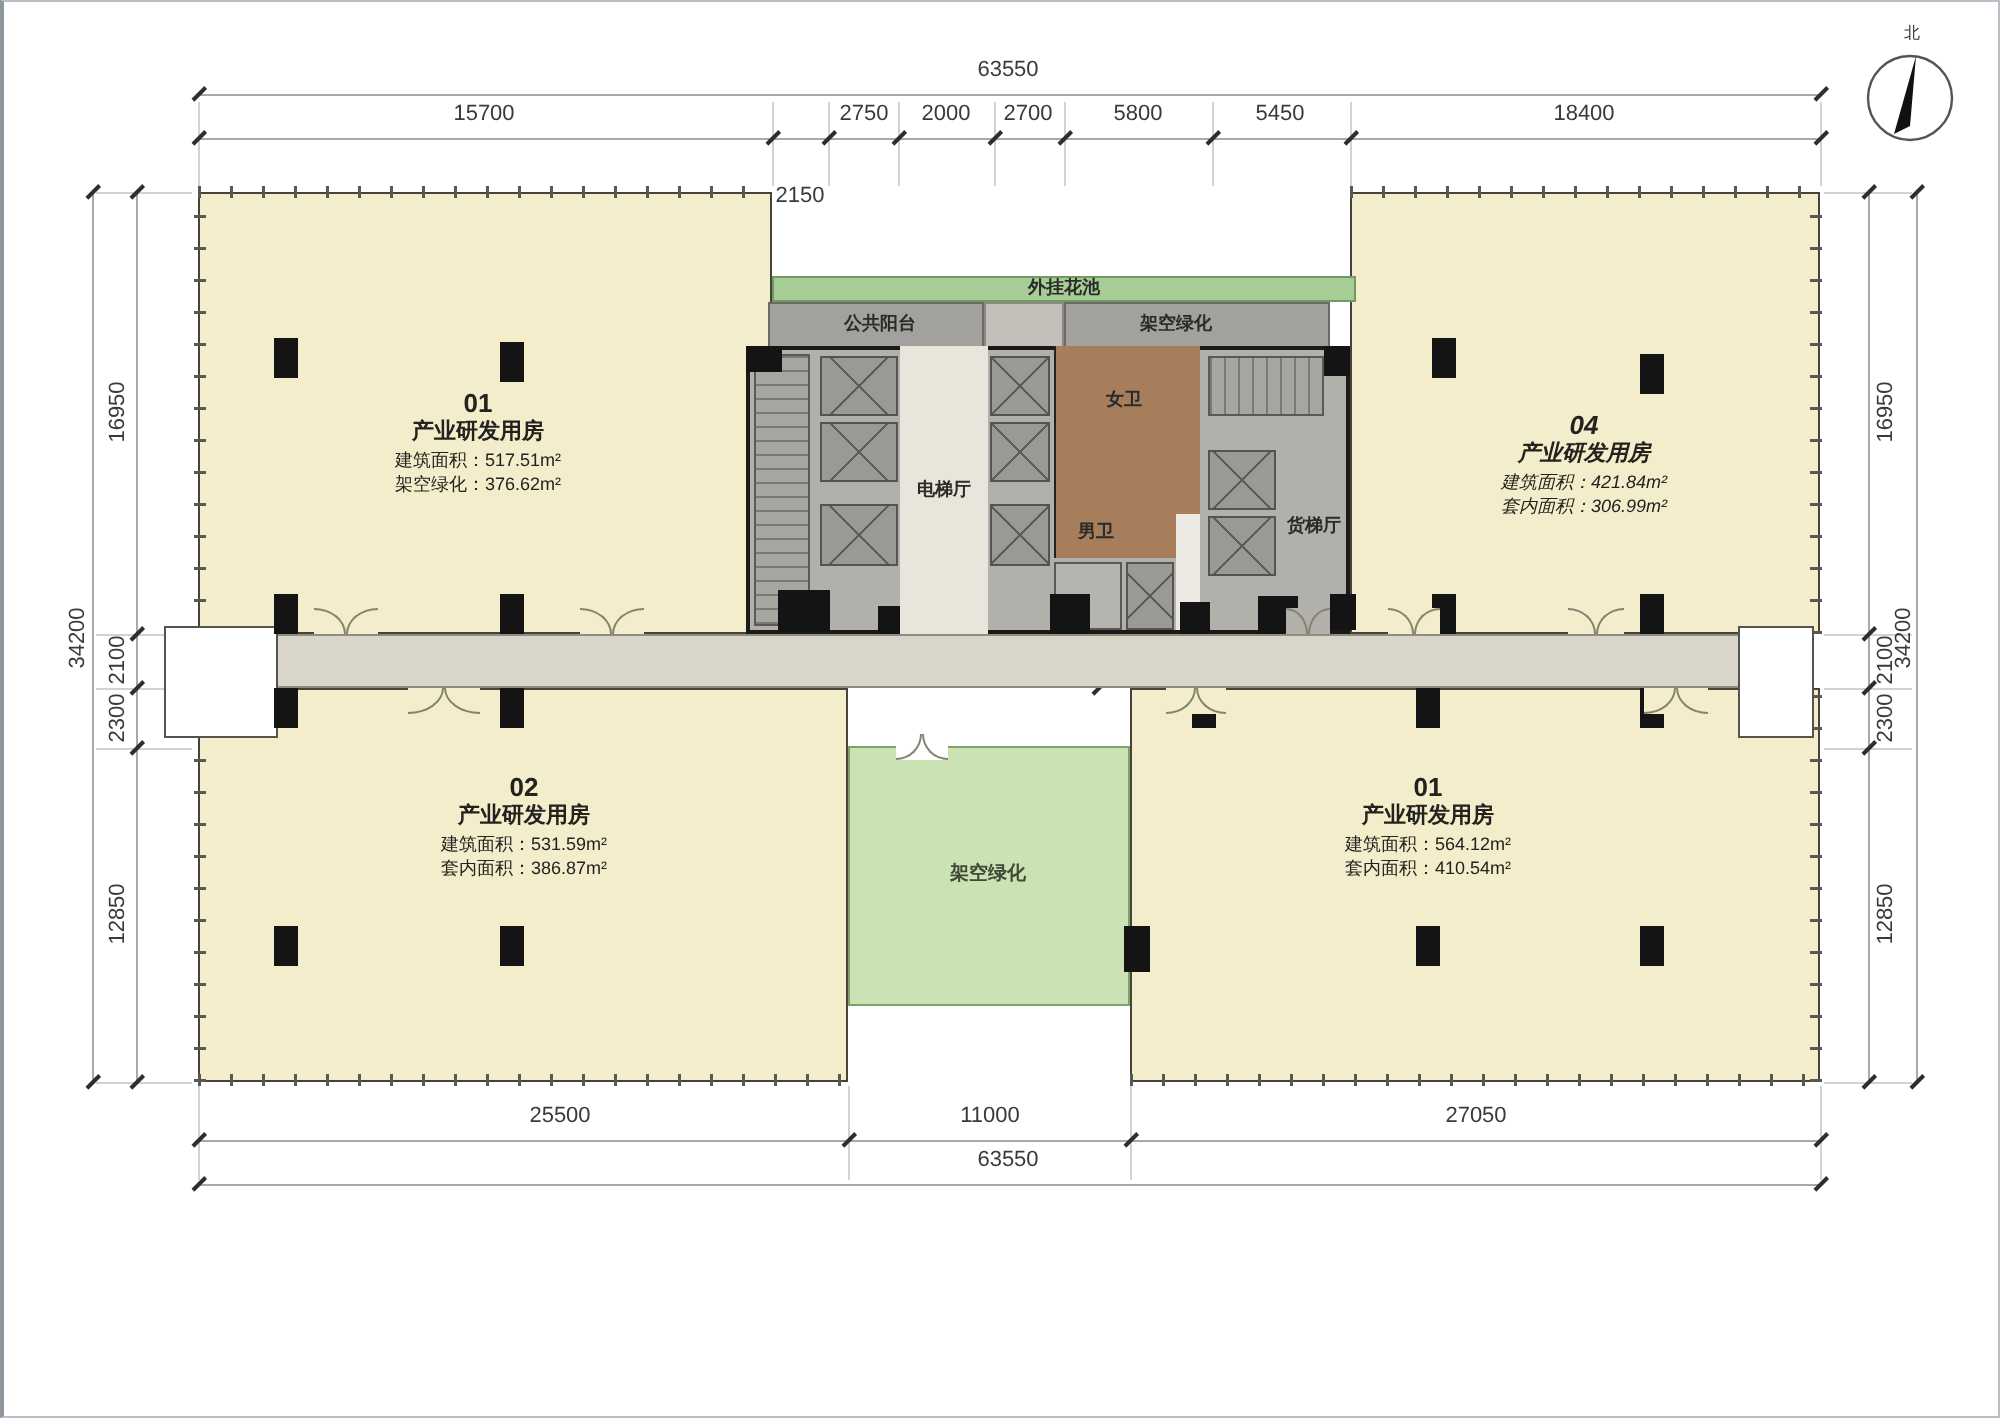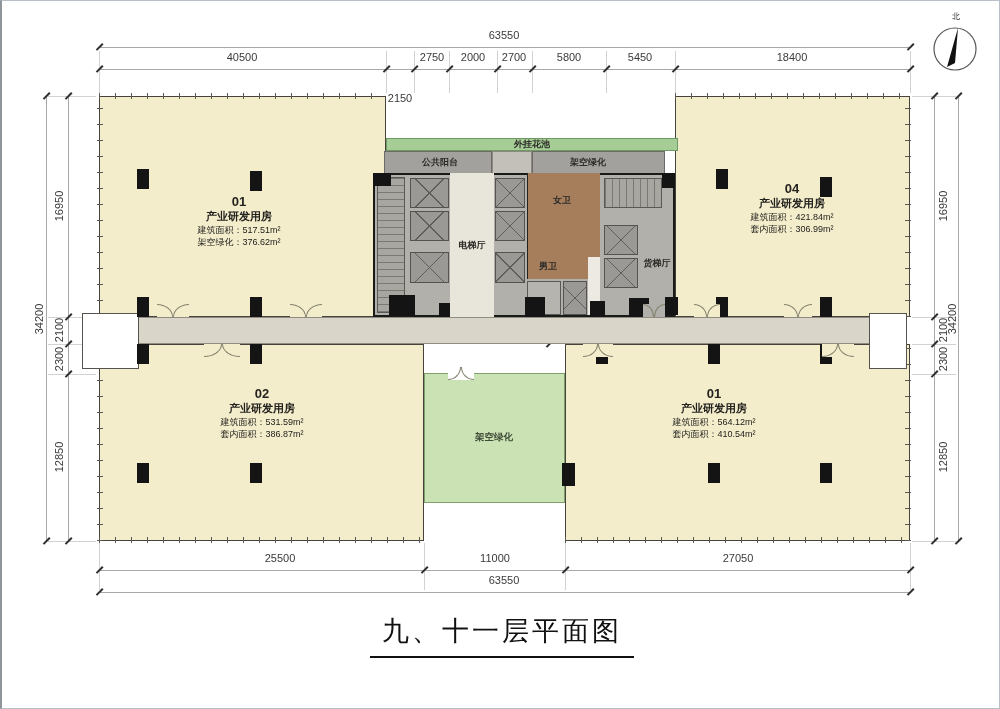--- a/index.html
+++ b/index.html
@@ -155,21 +155,21 @@
       <div class="tick" style="left: 490px; top: 330px;"></div>
       <div class="tick" style="left: 569px; top: 330px;"></div>
       <div class="tick" style="left: 603px; top: 330px;"></div>
     </div>
   <div class="abs ticks">
       <div class="tick" style="left: 543px; top: 315px;"></div>
       <div class="tick" style="left: 543px; top: 342px;"></div>
     </div>
 
   <span class="dimh" style="left:502px;top:28px;">63550</span>
-  <span class="dimh" style="left:240px;top:50px;">40500</span>
+  <span class="dimh" style="left:240px;top:50px;">15700</span>
   <span class="dimh" style="left:398px;top:50px;margin-top:41px;">2150</span>
   <span class="dimh" style="left:430px;top:50px;">2750</span>
   <span class="dimh" style="left:471px;top:50px;">2000</span>
   <span class="dimh" style="left:512px;top:50px;">2700</span>
   <span class="dimh" style="left:567px;top:50px;">5800</span>
   <span class="dimh" style="left:638px;top:50px;">5450</span>
   <span class="dimh" style="left:790px;top:50px;">18400</span>
 
   <span class="dimv" style="left:37px;top:318px;">34200</span>
   <span class="dimv" style="left:57px;top:205px;">16950</span>
@@ -313,21 +313,21 @@
       <div class="leaf l"></div>
       <div class="leaf r"></div>
     </div>
 
   <div class="roomlbl" style="left:237px;top:193px;">
     <div class="rn">01</div>
     <div class="rt">产业研发用房</div>
     <div class="ra">建筑面积：517.51m²</div>
     <div class="ra">架空绿化：376.62m²</div>
   </div>
-  <div class="roomlbl" style="left:790px;top:180px;">
+  <div class="roomlbl" style="left:790px;top:204px;font-style:italic;">
     <div class="rn">04</div>
     <div class="rt">产业研发用房</div>
     <div class="ra">建筑面积：421.84m²</div>
     <div class="ra">套内面积：306.99m²</div>
   </div>
   <div class="roomlbl" style="left:260px;top:385px;">
     <div class="rn">02</div>
     <div class="rt">产业研发用房</div>
     <div class="ra">建筑面积：531.59m²</div>
     <div class="ra">套内面积：386.87m²</div>
@@ -340,15 +340,14 @@
   </div>
 
   <span class="north" style="left:954px;top:10px;">北</span>
   <div class="compass" style="left:928px;top:22px;width:50px;height:50px;">
     <svg width="50" height="50" viewBox="0 0 50 50">
       <circle cx="25" cy="26" r="21" fill="none" stroke="#555" stroke-width="1.2"></circle>
       <polygon points="28,5 17,44 25,40" fill="#111"></polygon>
     </svg>
   </div>
 
-  <div class="title" style="top:612px;">九、十一层平面图</div>
 
 </div>
 
 </body></html>

